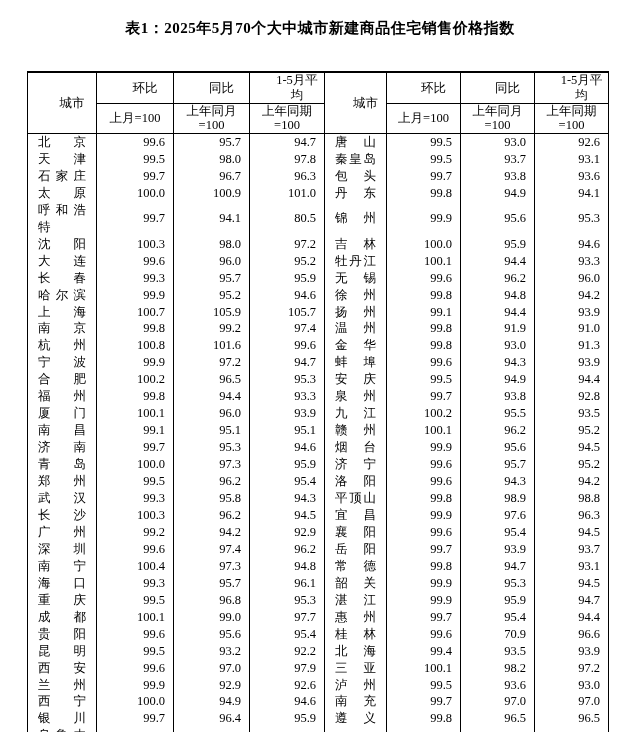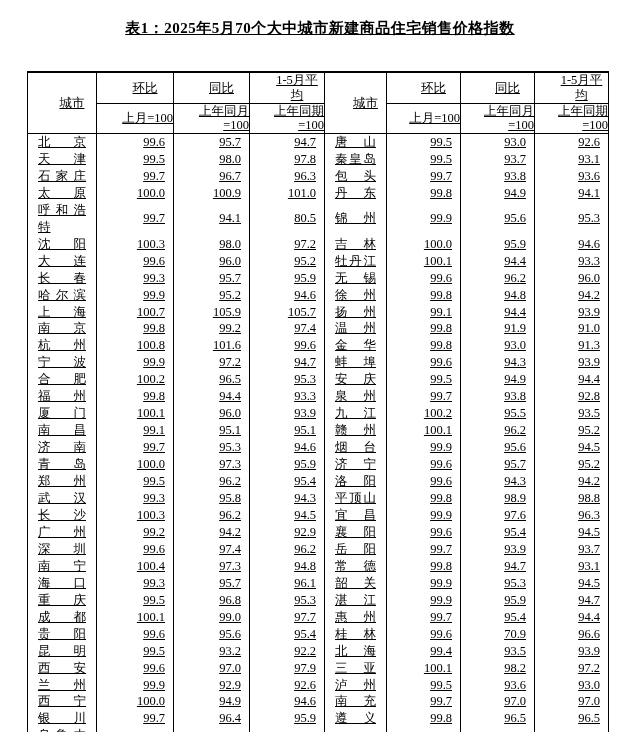--- a/index.html
+++ b/index.html
@@ -8,21 +8,20 @@
     width: 640px;
     height: 732px;
     background: #ffffff;
     color: #000000;
     font-family: "Liberation Serif", "DejaVu Serif", serif;
   }
   .page {
     width: 640px;
     height: 732px;
     overflow: hidden;
-    text-decoration: underline;
   }
   .title {
     margin-top: 19px;
     font-size: 15px;
     line-height: 19px;
     font-weight: bold;
     text-align: center;
     letter-spacing: 0.5px;
   }
   table.price-table {
@@ -48,21 +47,20 @@
   tr.head-row-1 th {
     height: 17px;
     line-height: 15px;
     padding-left: 20px;
   }
   tr.head-row-2 th {
     height: 29px;
     line-height: 13.5px;
     white-space: pre-line;
     border-bottom: 1.5px solid #000;
-    text-align: right;
   }
   th.city-head {
     border-bottom: 1.5px solid #000;
     margin-top: 24px;
   }
   tbody td {
     border-top: none;
     border-bottom: none;
     height: 16.95px;
     line-height: 16.95px;

